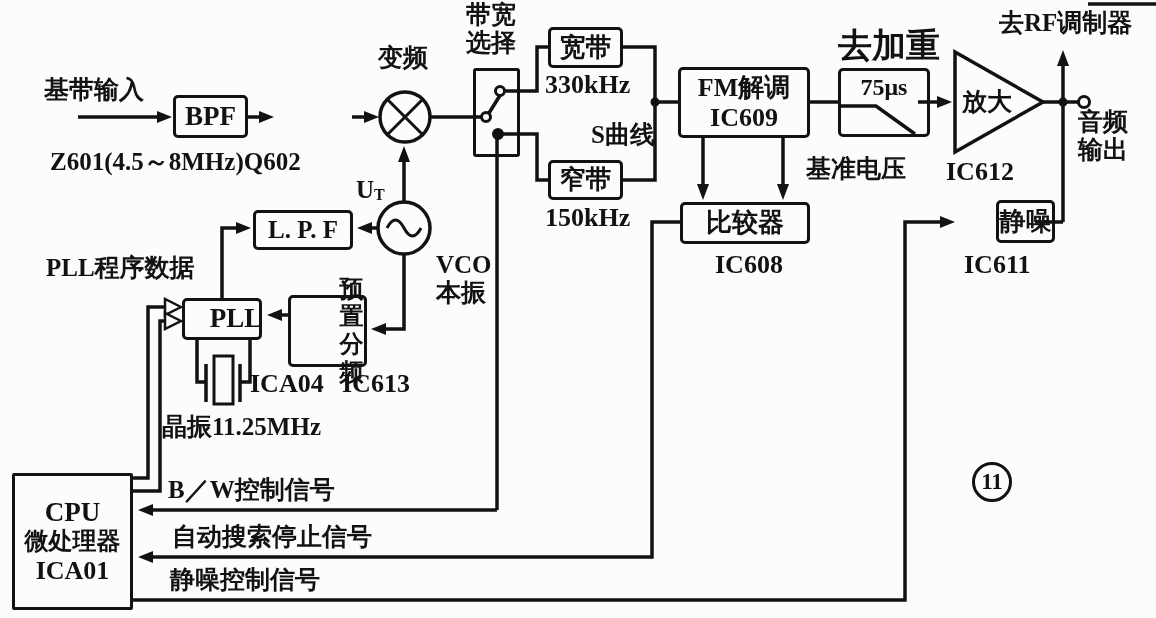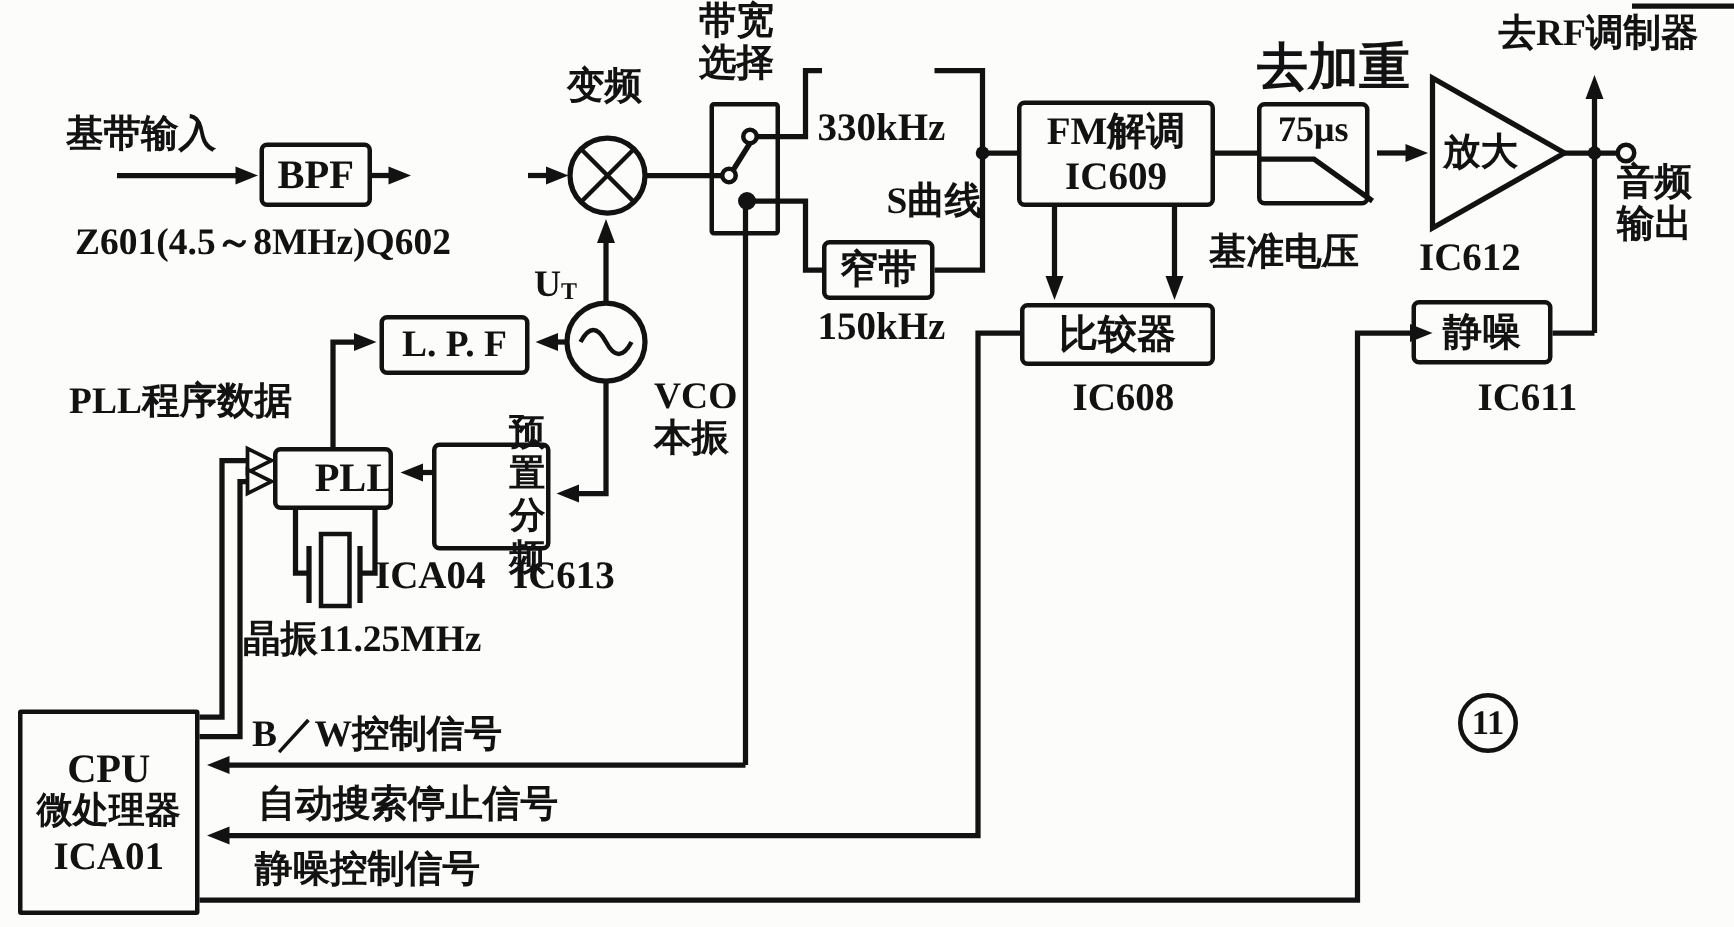--- a/index.html
+++ b/index.html
@@ -146,39 +146,42 @@
     </g>
   </svg>
 
   <div class="box" style="left:173px; top:95px; width:75px; height:43px; font-size:27px;">
     <span>BPF</span>
   </div>
 
 
   <div class="box" style="left:473px; top:68px; width:47px; height:89px; border-radius:3px;"></div>
 
+  <div class="box" style="left:548px; top:27px; width:75px; height:41px; font-size:26px;">
+    <span>宽带</span>
+  </div>
 
   <div class="box" style="left:548px; top:160px; width:75px; height:40px; font-size:26px;">
     <span>窄带</span>
   </div>
 
   <div class="box" style="left:678px; top:67px; width:132px; height:71px; font-size:26px;">
     <span>FM解调</span>
     <span>IC609</span>
   </div>
 
-  <div class="box" style="left:838px; top:68px; width:75px; height:69px; font-size:24px; justify-content:flex-start; padding-top:3px;">
+  <div class="box" style="left:838px; top:68px; width:92px; height:69px; font-size:24px; justify-content:flex-start; padding-top:3px;">
     <span>75μs</span>
   </div>
 
   <div class="box" style="left:680px; top:202px; width:130px; height:42px; font-size:26px;">
     <span>比较器</span>
   </div>
 
-  <div class="box" style="left:941px; top:200px; width:94px; height:43px; font-size:26px;text-align:center;">
+  <div class="box" style="left:996px; top:200px; width:59px; height:43px; font-size:26px;text-align:center;">
     <span>静噪</span>
   </div>
 
   <div class="box" style="left:253px; top:210px; width:100px; height:40px; font-size:25px;">
     <span>L. P. F</span>
   </div>
 
   <div class="box" style="left:182px; top:298px; width:80px; height:42px; font-size:27px;padding-left:28px;">
     <span>PLL</span>
   </div>
@@ -221,21 +224,21 @@
 
   <div class="lbl" style="left:999px; top:9px; font-size:25px;">去RF调制器</div>
 
   <div class="lbl stack" style="left:1078px; top:108px; font-size:25px;">
     <span>音频</span>
     <span>输出</span>
   </div>
 
   <div class="lbl" style="left:715px; top:251px; font-size:26px;">IC608</div>
 
-  <div class="lbl" style="left:964px; top:251px; font-size:26px;margin-left:21px;">IC611</div>
+  <div class="lbl" style="left:964px; top:251px; font-size:26px;">IC611</div>
 
   <div class="lbl" style="left:356px; top:176px; font-size:25px;">
     <span>U</span><span class="sub">T</span>
   </div>
 
   <div class="lbl stack" style="left:436px; top:251px; font-size:25px;">
     <span>VCO</span>
     <span>本振</span>
   </div>
 

